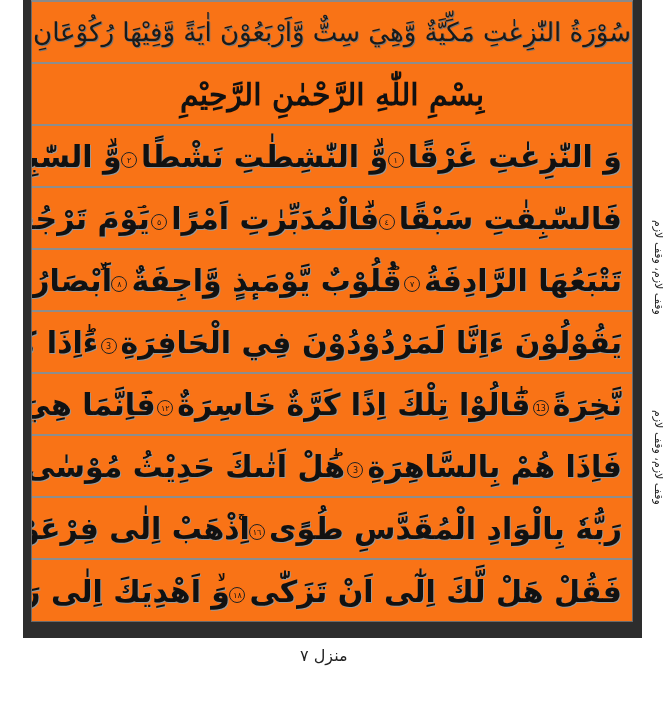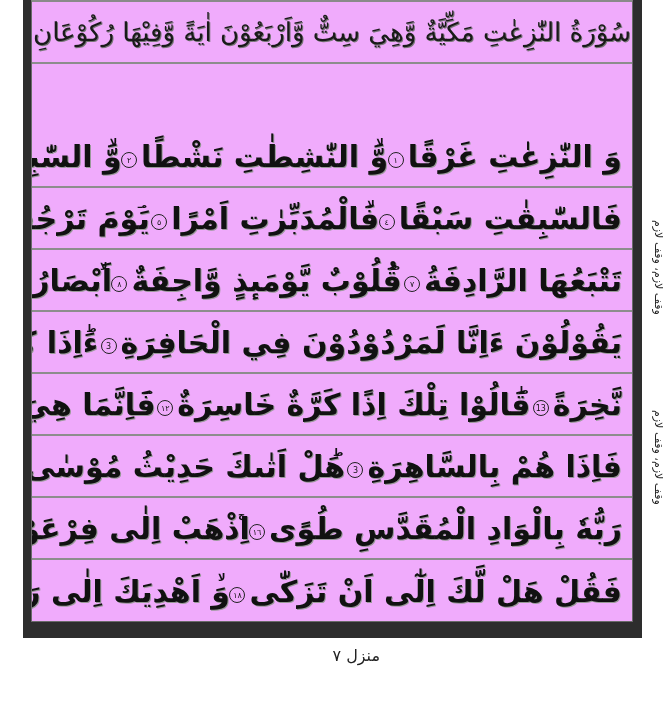--- a/index.html
+++ b/index.html
@@ -4,21 +4,21 @@
   <style>
     html, body { margin: 0; padding: 0; background: #ffffff; }
     body { width: 670px; height: 720px; position: relative; overflow: hidden;
            font-family: "DejaVu Sans", sans-serif; color: #111; }
     .frame {
       position: absolute; left: 23px; top: 0; width: 619px; height: 638px;
       background: #2d2d2d; box-sizing: border-box;
     }
     .inner {
       position: absolute; left: 8px; top: 0; right: 9px; bottom: 16px;
-      background: #f0abfc; border: 1px solid #6a6a6a; border-top: 2px solid #8a8a8a;
+      background: #f97316; border: 1px solid #6a6a6a; border-top: 2px solid #8a8a8a;
       box-sizing: border-box;
       padding-left: 33px;
     }
     .row {
       position: absolute; left: 0; right: 0; height: 62px;
       border-bottom: 2px solid #8d8d8d; box-sizing: border-box;
       display: flex; align-items: center; justify-content: center;
       direction: rtl; white-space: nowrap; overflow: hidden;
     }
     .row.last { border-bottom: none; }
@@ -35,34 +35,37 @@
       text-shadow: none; position: relative; top: 4px;
     }
     .waqf { font-size: 10px; font-weight: bold; position: relative; top: -14px;
             margin-left: -12px; text-shadow: none; }
     .side-note {
       position: absolute; left: 647px; width: 18px; font-size: 11px;
       writing-mode: vertical-rl; direction: rtl; color: #222;
       font-family: "DejaVu Sans", sans-serif; white-space: nowrap;
     }
     .manzil {
-      position: absolute; left: 300px; top: 646px; width: 60px; text-align: right;
-      font-size: 16px; direction: rtl; color: #222; margin-left: 20px;
+      position: absolute; left: 300px; top: 646px; width: 60px; text-align: left;
+      font-size: 16px; direction: rtl; color: #222;
     }
   </style>
 </head>
 <body>
 
 <div class="frame">
   <div class="inner">
 
     <div class="row hdr" style="top:0;height:62px">
       <span>سُوْرَةُ النّٰزِعٰتِ مَكِّيَّةٌ وَّهِيَ سِتٌّ وَّاَرْبَعُوْنَ اٰيَةً وَّفِيْهَا رُكُوْعَانِ</span>
     </div>
 
+    <div class="row bism" style="top:62px">
+      <span>بِسْمِ اللّٰهِ الرَّحْمٰنِ الرَّحِيْمِ</span>
+    </div>
 
     <div class="row ayat-line" style="top:124px">
       <span class="seg">
           <span>وَ النّٰزِعٰتِ غَرْقًا</span>
           <span class="marker">١</span>
           <span class="waqf">لا</span>
         </span>
       <span class="seg">
           <span>وَّ النّٰشِطٰتِ نَشْطًا</span>
           <span class="marker">٢</span>

